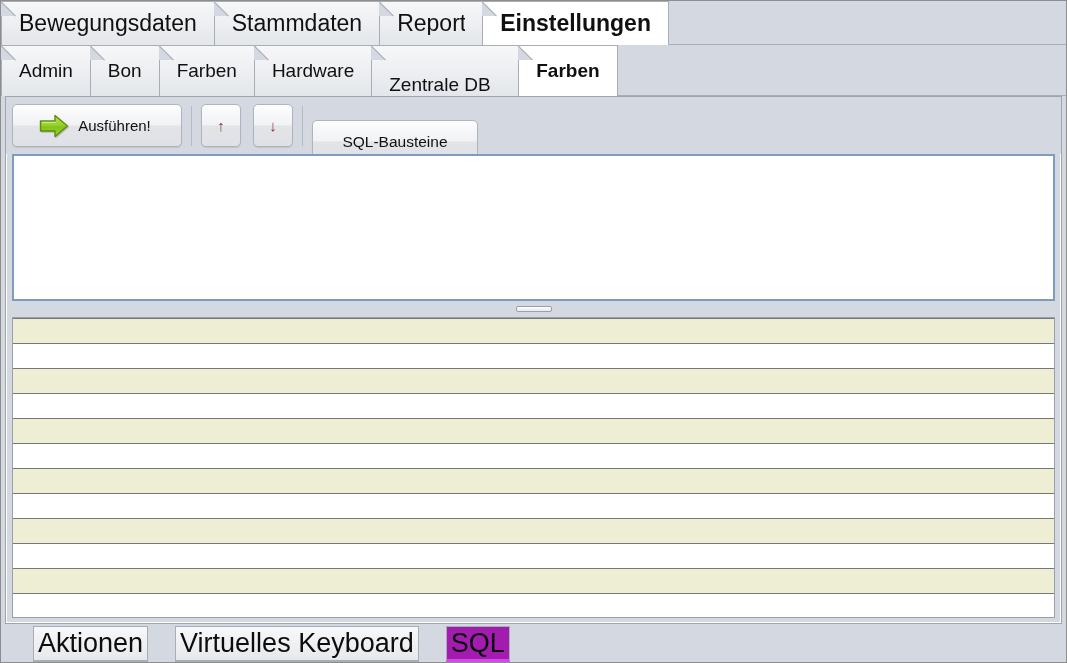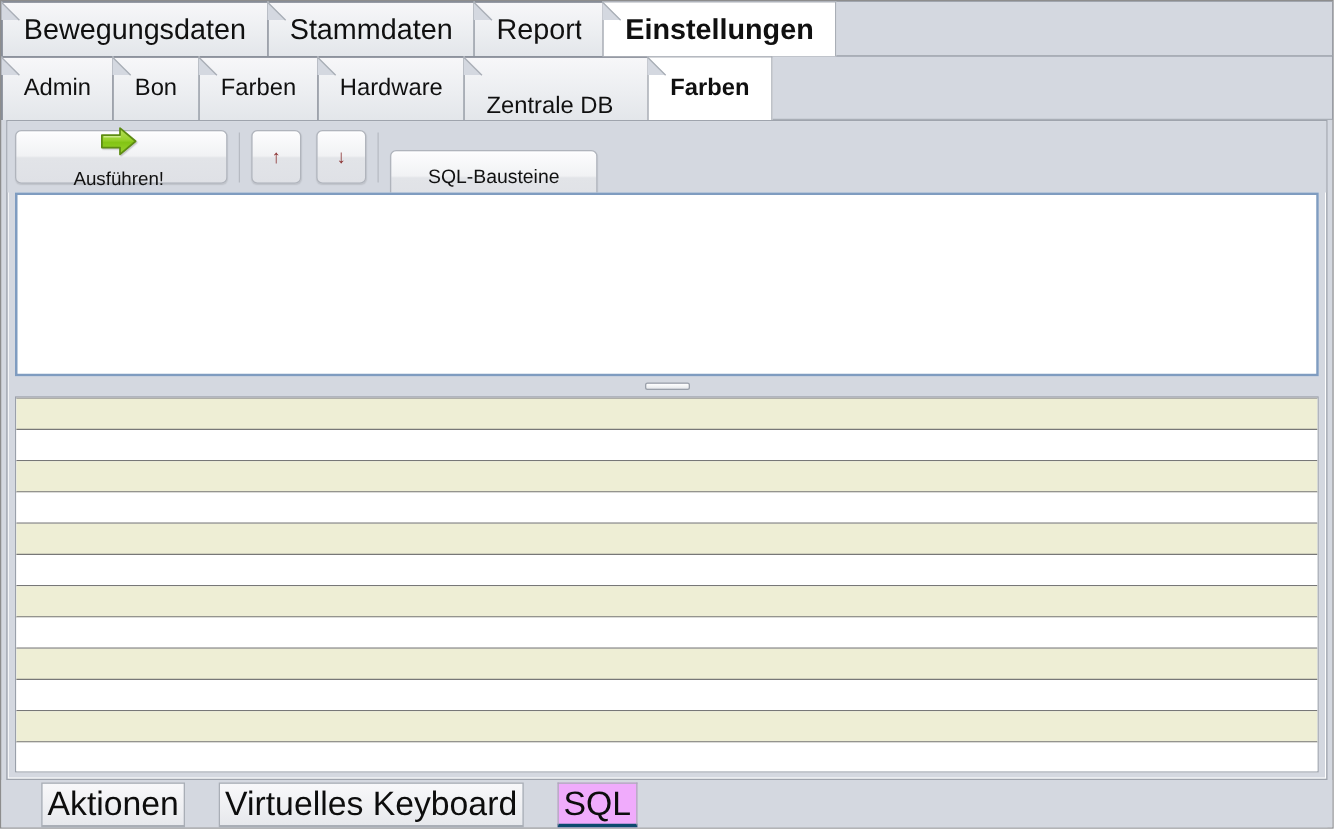--- a/index.html
+++ b/index.html
@@ -143,21 +143,21 @@
     border: 1px solid #b0b4bc;
     border-radius: 5px;
     background: linear-gradient(to bottom, #fdfdfe 0%, #f1f2f4 48%, #e2e4e8 52%, #dfe1e6 100%);
     box-shadow: 0 1px 1px rgba(0,0,0,0.10), inset 0 1px 0 #ffffff;
     font-size: 15px;
     color: #111111;
     cursor: default;
     user-select: none;
     white-space: nowrap;
   }
-  #execute-button { min-width: 170px; padding-left: 10px; flex-direction: column; }
+  #execute-button { min-width: 170px; padding-left: 10px; }
   #sql-snippets-button { min-width: 166px; font-size: 15.5px; margin-top: 32px; }
 
   .nav-button {
     width: 40px;
     min-width: 40px;
     padding: 0;
     font-size: 13px;
     color: #7a2b2b;
   }
   .nav-button .arrow-glyph { font-size: 15px; line-height: 1; color: #8a2f2f; }
@@ -273,22 +273,22 @@
     background: linear-gradient(to bottom, #f8f8fa 0%, #eeeff2 60%, #e6e8ec 100%);
     border: 1px solid #a9aeb6;
     border-bottom: 2px solid #a9aeb6;
     margin-right: -1px;
     white-space: nowrap;
     cursor: default;
     user-select: none;
     margin-left: 28px;
   }
   .bottom-tab.active {
-    background: #f0abfc;
-    border-bottom: 3px solid #0c4a6e;
+    background: #a21caf;
+    border-bottom: 3px solid #d946ef;
     z-index: 4;
     justify-content: flex-end;
   }
   #bottom-tab-filler {
     flex: 1 1 auto;
     background: #d4d8e0;
   }
 </style>
 </head>
 <body>

